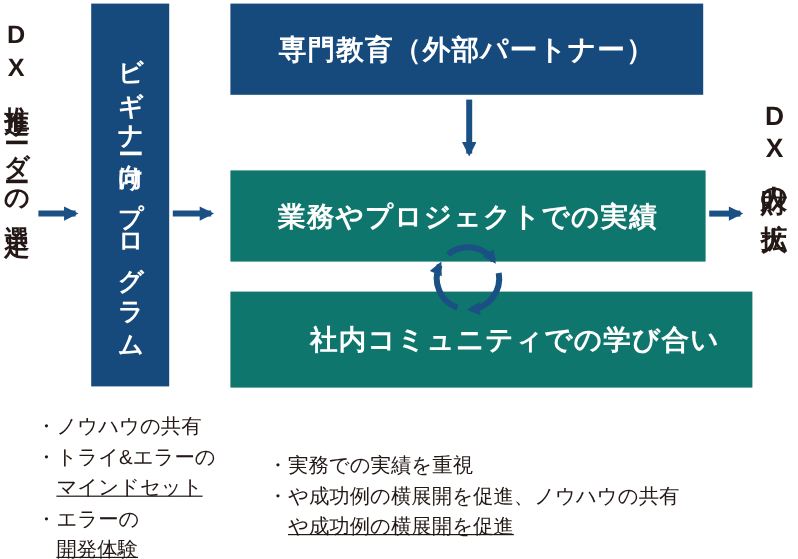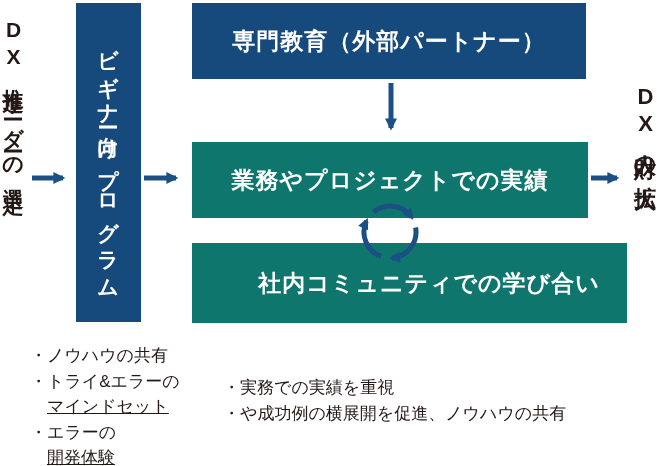--- a/index.html
+++ b/index.html
@@ -93,15 +93,16 @@
     <div class="note-line">・ノウハウの共有</div>
     <div class="note-line">・トライ&amp;エラーの</div>
     <div class="note-line indent">マインドセット</div>
     <div class="note-line">・エラーの</div>
     <div class="note-line indent">開発体験</div>
   </div>
 
   <div class="notes middle">
     <div class="note-line">・実務での実績を重視</div>
     <div class="note-line">・や成功例の横展開を促進、ノウハウの共有</div>
+    <div class="note-line indent">や成功例の横展開を促進</div>
   </div>
 
 </div>
 
 </body></html>

